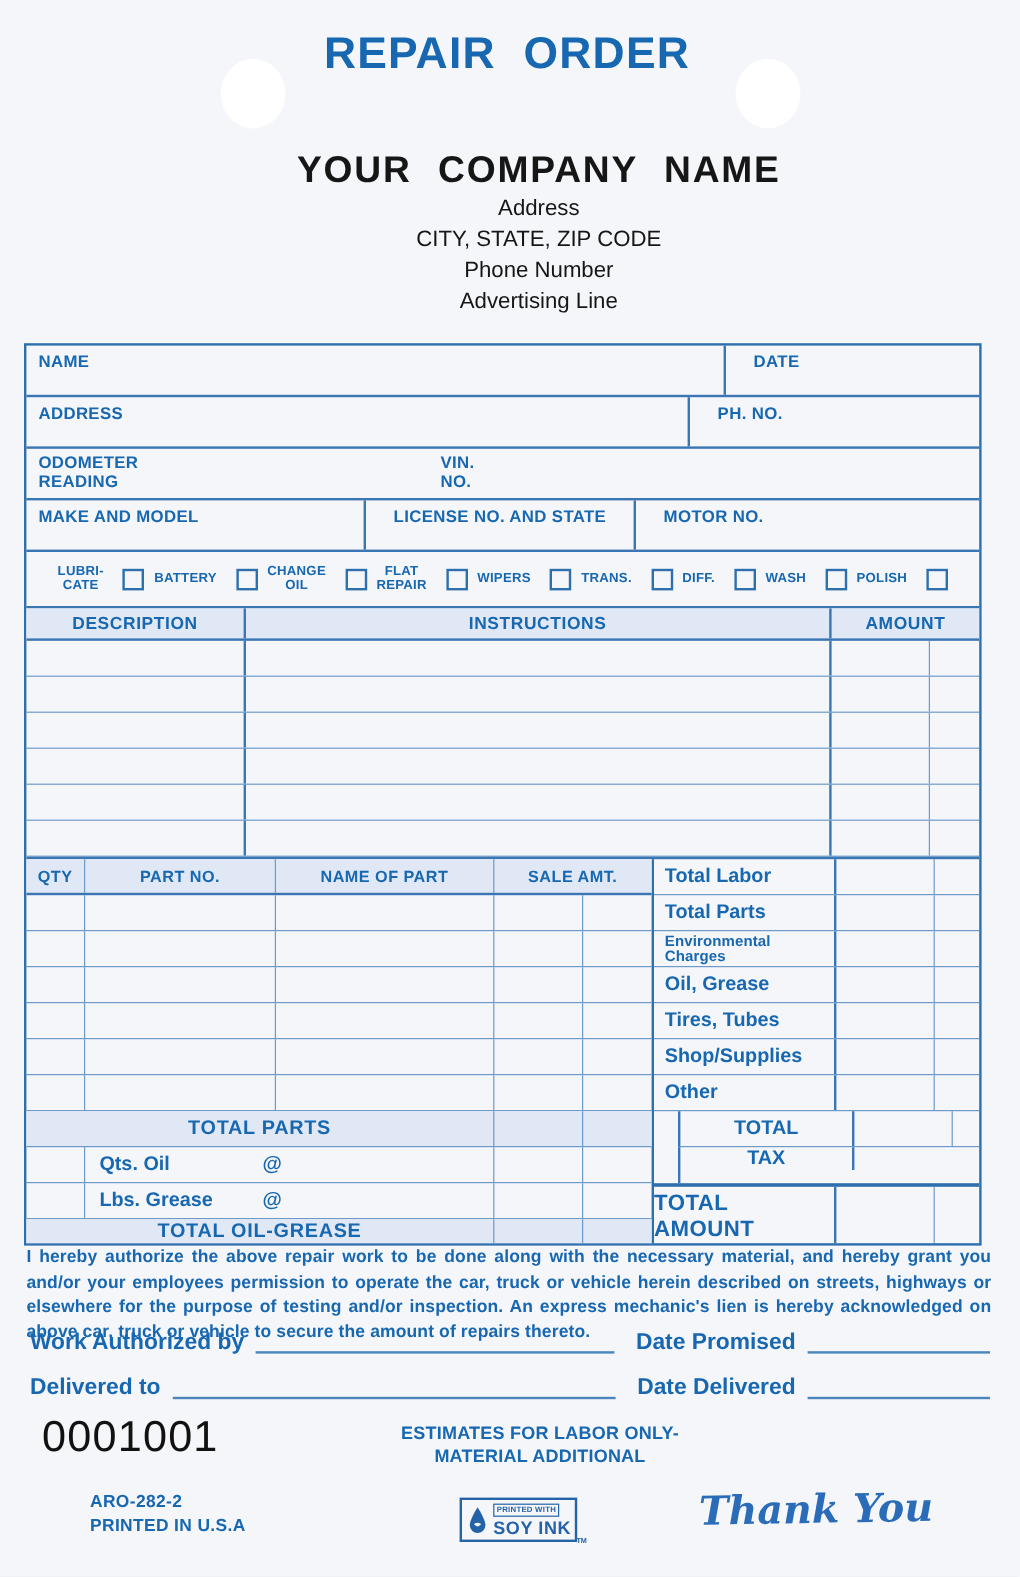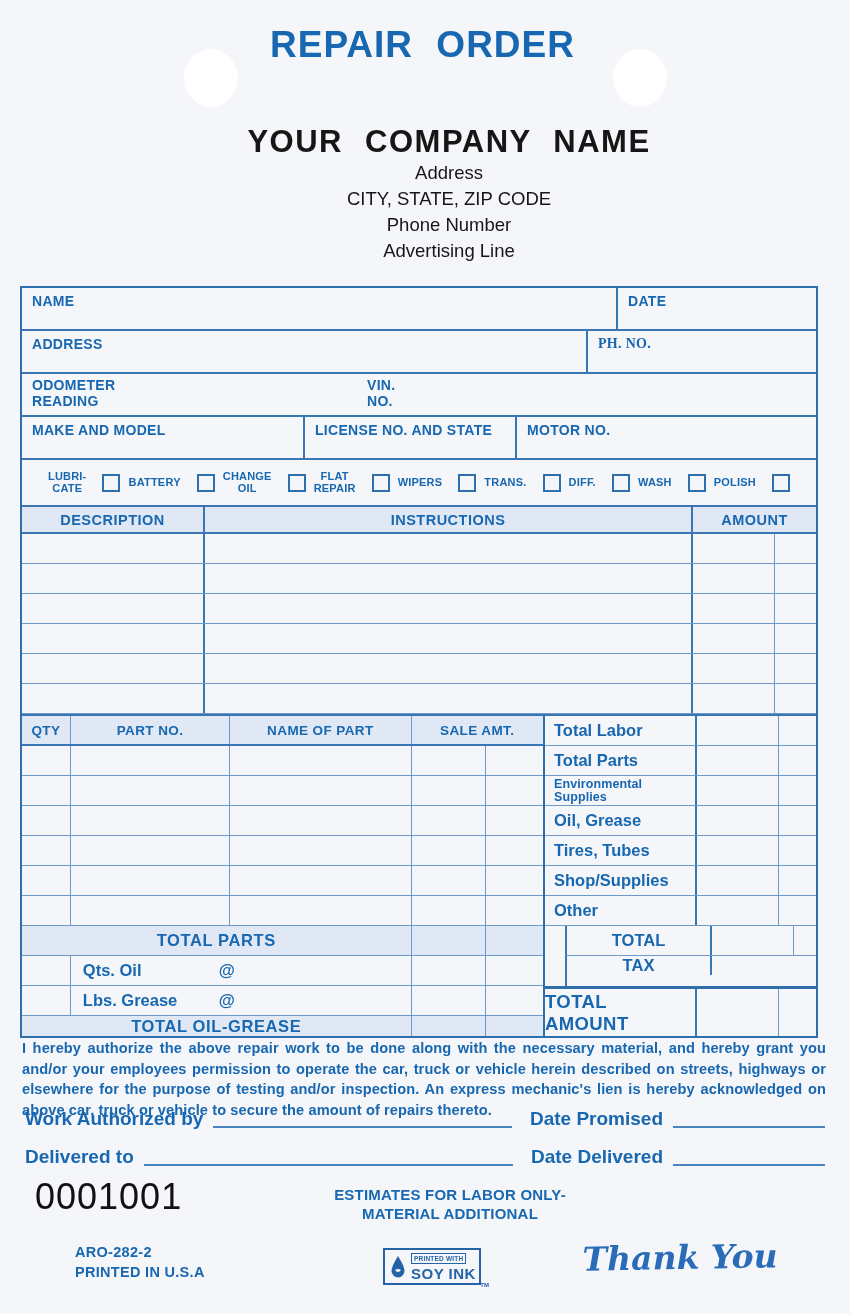--- a/index.html
+++ b/index.html
@@ -30,21 +30,21 @@
   .company-line:first-of-type { margin-top:5px; }
 
   
   .form { position:absolute; left:20px; top:286px; width:798px; border:2.5px solid var(--heavy); }
   .row  { display:flex; border-bottom:2px solid var(--line); }
   .cell { position:relative; }
   .vr   { border-right:2px solid var(--line); }
   .lbl  { color:var(--ink); font-weight:bold; font-size:14px; letter-spacing:.3px; padding:5px 0 0 10px; display:block; }
   .lbl2 { line-height:15.5px; padding-top:4px; }
 
-  .h43 { height:43px; }
+  .h43 { height:43px;gap:13px; }
   .flex1 { flex:1; }
 
   .vin-abs { position:absolute; left:335px; top:0; }
 
   
   .svc-row { height:47px; display:flex; align-items:center; justify-content:space-between; padding:0 26px; border-bottom:2.5px solid var(--line); }
   .svc { display:flex; align-items:center; gap:16px; }
   .svc-label { color:var(--ink); font-weight:bold; font-size:11px; line-height:11.5px; text-align:center; letter-spacing:.2px; }
   .svc-box { width:18px; height:18px; border:2px solid var(--heavy); background:transparent; flex:0 0 auto; }
 
@@ -138,21 +138,21 @@
       </div>
       <div class="cell" style="width:198px;">
         <span class="lbl">DATE</span>
       </div>
     </div>
 
     <div class="row h43">
       <div class="cell flex1 vr">
         <span class="lbl">ADDRESS</span>
       </div>
-      <div class="cell" style="width:228px;font-family:Liberation Serif, serif;">
+      <div class="cell" style="width:228px;">
         <span class="lbl">PH. NO.</span>
       </div>
     </div>
 
     <div class="row h43">
       <div class="cell flex1">
         <span class="lbl lbl2">
           <span>ODOMETER</span><br><span>READING</span>
         </span>
         <span class="lbl lbl2 vin-abs">
@@ -346,21 +346,21 @@
           <div class="t-label">Total Labor</div>
           <div class="t-amt"></div>
           <div class="t-cents"></div>
         </div>
         <div class="t-row">
           <div class="t-label">Total Parts</div>
           <div class="t-amt"></div>
           <div class="t-cents"></div>
         </div>
         <div class="t-row">
-          <div class="t-label small">Environmental Supplies</div>
+          <div class="t-label small">Environmental Charges</div>
           <div class="t-amt"></div>
           <div class="t-cents"></div>
         </div>
         <div class="t-row">
           <div class="t-label">Oil, Grease</div>
           <div class="t-amt"></div>
           <div class="t-cents"></div>
         </div>
         <div class="t-row">
           <div class="t-label">Tires, Tubes</div>

